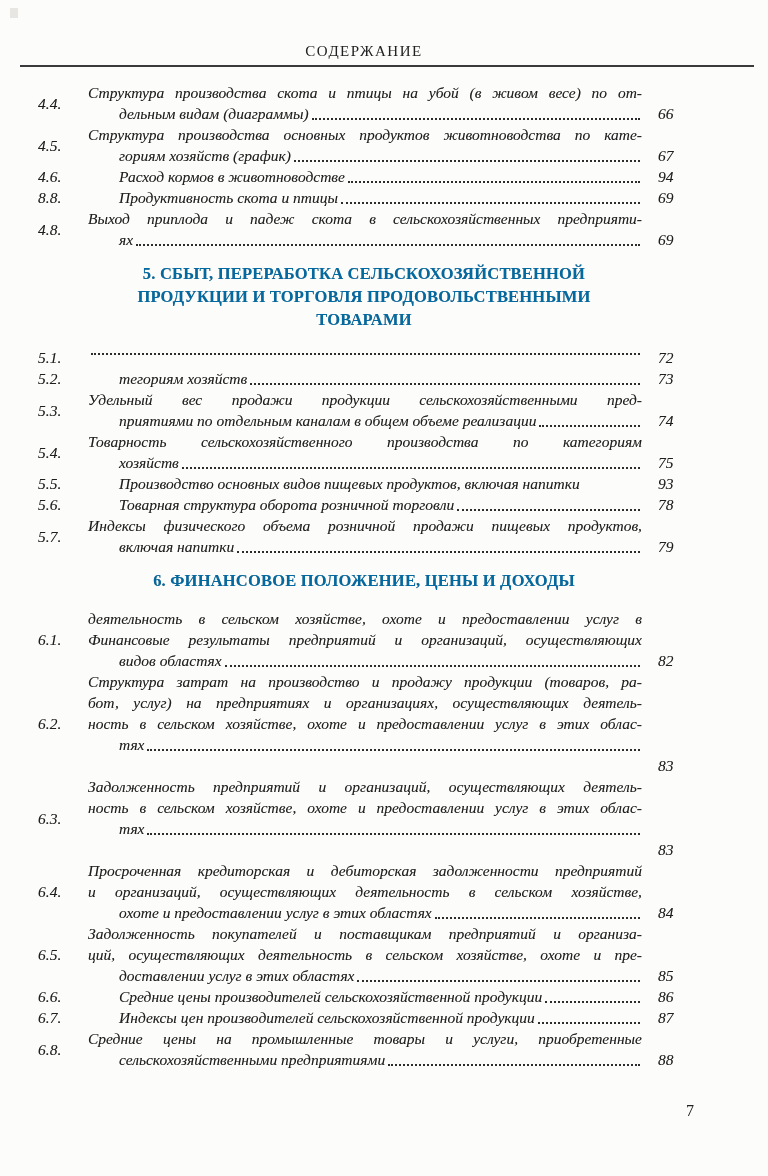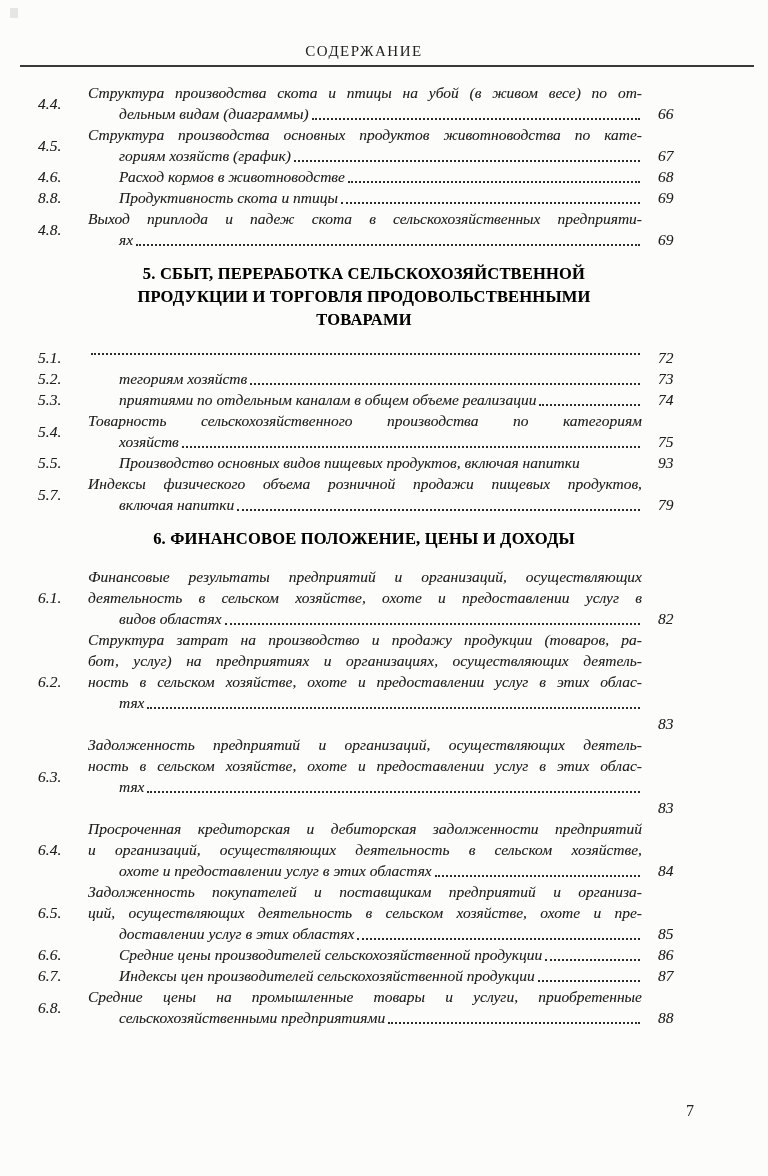--- a/index.html
+++ b/index.html
@@ -35,21 +35,21 @@
     text-shadow: 0 0 0.4px rgba(20,20,20,0.35);
   }
   .toc-section { margin: 0; }
   .section-heading {
     font-weight: bold;
     font-size: 16.5px;
     line-height: 23px;
     text-align: center;
     margin: 12px 0 16px 0;
     letter-spacing: 0.2px;
-    color: #000000;
+    color: #0369a1;
   }
   .toc-row { display: flex; align-items: center; font-style: italic; }
   .num {
     width: 50px;
     flex: 0 0 50px;
   }
   .body { flex: 1 1 auto; min-width: 0; }
   .jline {
     text-align: justify;
     text-align-last: justify;
@@ -122,21 +122,21 @@
           <div class="pagecol">67</div>
         </div>
         <div class="toc-row">
           <div class="num">4.6.</div>
           <div class="body">
             <div class="lastline">
               <span class="ltext">Расход кормов в животноводстве</span>
               <span class="leader"></span>
             </div>
           </div>
-          <div class="pagecol">68</div>
+          <div class="pagecol">94</div>
         </div>
         <div class="toc-row">
           <div class="num">8.8.</div>
           <div class="body">
             <div class="lastline">
               <span class="ltext">Продуктивность скота и птицы</span>
               <span class="leader"></span>
             </div>
           </div>
           <div class="pagecol">69</div>
@@ -174,20 +174,21 @@
             <div class="lastline">
               <span class="ltext">тегориям хозяйств</span>
               <span class="leader"></span>
             </div>
           </div>
           <div class="pagecol">73</div>
         </div>
         <div class="toc-row">
           <div class="num">5.3.</div>
           <div class="body">
+            <div class="jline">Удельный вес продажи продукции сельскохозяйственными пред-</div>
             <div class="lastline">
               <span class="ltext">приятиями по отдельным каналам в общем объеме реализации</span>
               <span class="leader"></span>
             </div>
           </div>
           <div class="pagecol">74</div>
         </div>
         <div class="toc-row">
           <div class="num">5.4.</div>
           <div class="body">
@@ -200,42 +201,52 @@
           <div class="pagecol">75</div>
         </div>
         <div class="toc-row">
           <div class="num">5.5.</div>
           <div class="body">
             <div class="lastline">
               <span class="ltext">Производство основных видов пищевых продуктов, включая напитки</span>
             </div>
           </div>
           <div class="pagecol">93</div>
+        </div>
+        <div class="toc-row">
+          <div class="num">5.6.</div>
+          <div class="body">
+            <div class="lastline">
+              <span class="ltext">Товарная структура оборота розничной торговли</span>
+              <span class="leader"></span>
+            </div>
+          </div>
+          <div class="pagecol">78</div>
         </div>
         <div class="toc-row">
           <div class="num">5.7.</div>
           <div class="body">
             <div class="jline">Индексы физического объема розничной продажи пищевых продуктов,</div>
             <div class="lastline">
               <span class="ltext">включая напитки</span>
               <span class="leader"></span>
             </div>
           </div>
           <div class="pagecol">79</div>
         </div>
       </div>
       <div class="toc-section">
         <div class="section-heading">
           <div class="heading-line">6. ФИНАНСОВОЕ ПОЛОЖЕНИЕ, ЦЕНЫ И ДОХОДЫ</div>
         </div>
         <div class="toc-row">
           <div class="num">6.1.</div>
           <div class="body">
+            <div class="jline">деятельность в сельском хозяйстве, охоте и предоставлении услуг в</div>
             <div class="jline">Финансовые результаты предприятий и организаций, осуществляющих</div>
-            <div class="jline">деятельность в сельском хозяйстве, охоте и предоставлении услуг в</div>
             <div class="lastline">
               <span class="ltext">видов областях</span>
               <span class="leader"></span>
             </div>
           </div>
           <div class="pagecol">82</div>
         </div>
         <div class="toc-row">
           <div class="num">6.2.</div>
           <div class="body">

